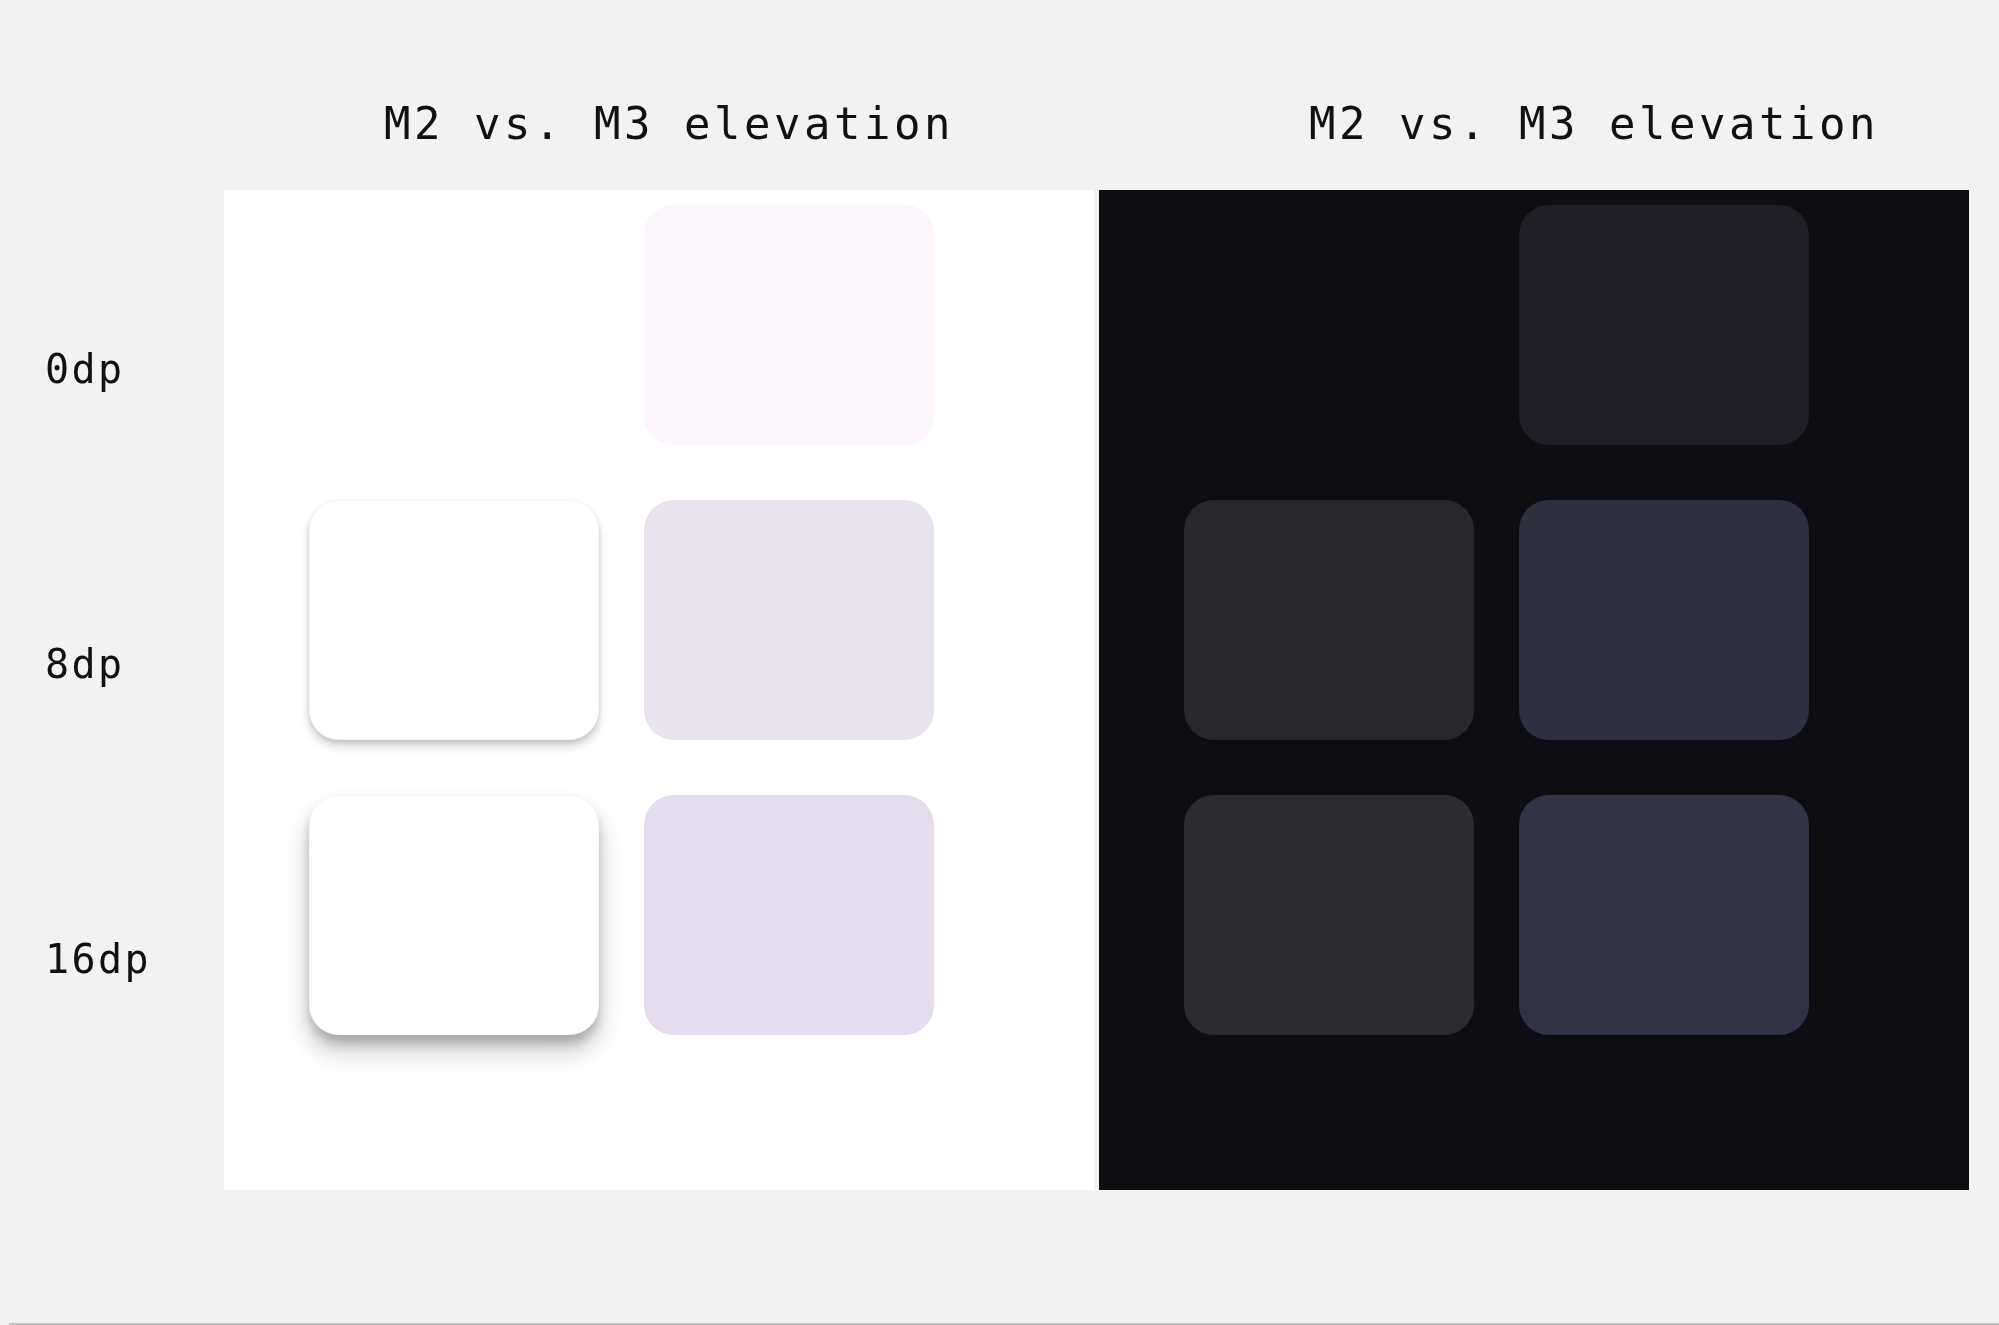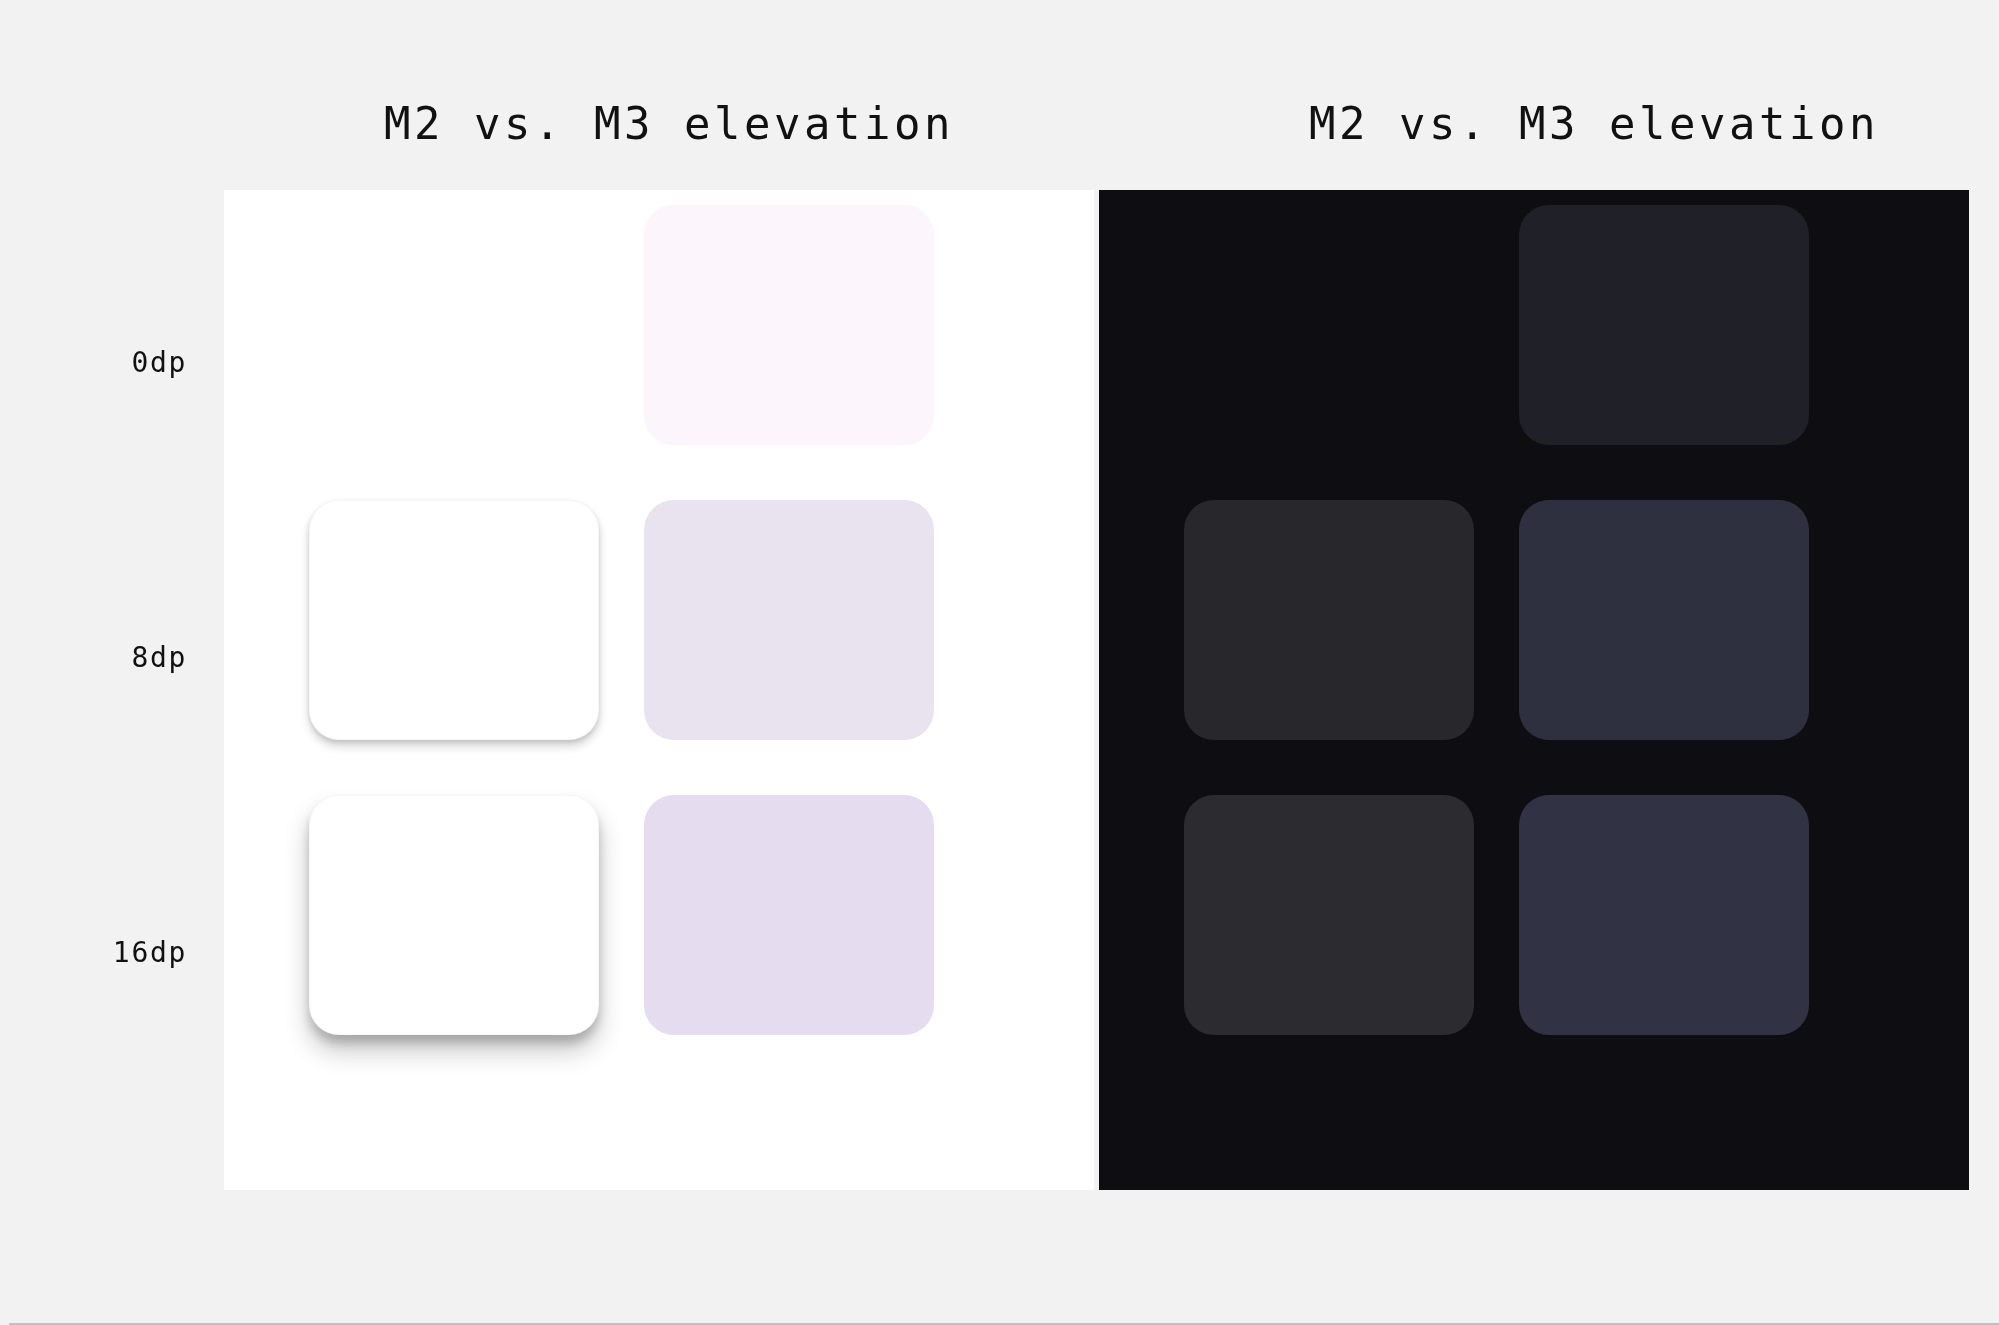--- a/index.html
+++ b/index.html
@@ -27,25 +27,25 @@
     letter-spacing: 0.08em;
     font-weight: 400;
     white-space: pre;
   }
   .heading-left  { left: 160px;  top: 35px; width: 880px; }
   .heading-right { left: 1085px; top: 35px; width: 880px; }
 
   
   .row-label {
     position: absolute;
-    left: 48px;
+    left: 36px;
     width: 130px;
-    font-size: 28px;
+    font-size: 40px;
     letter-spacing: 0.06em;
-    text-align: right;
+    text-align: left;
   }
 
   
   .panel {
     position: absolute;
     top: 190px;
     width: 870px;
     height: 1000px;
   }
   .panel-light { left: 215px;  background: #ffffff; }

